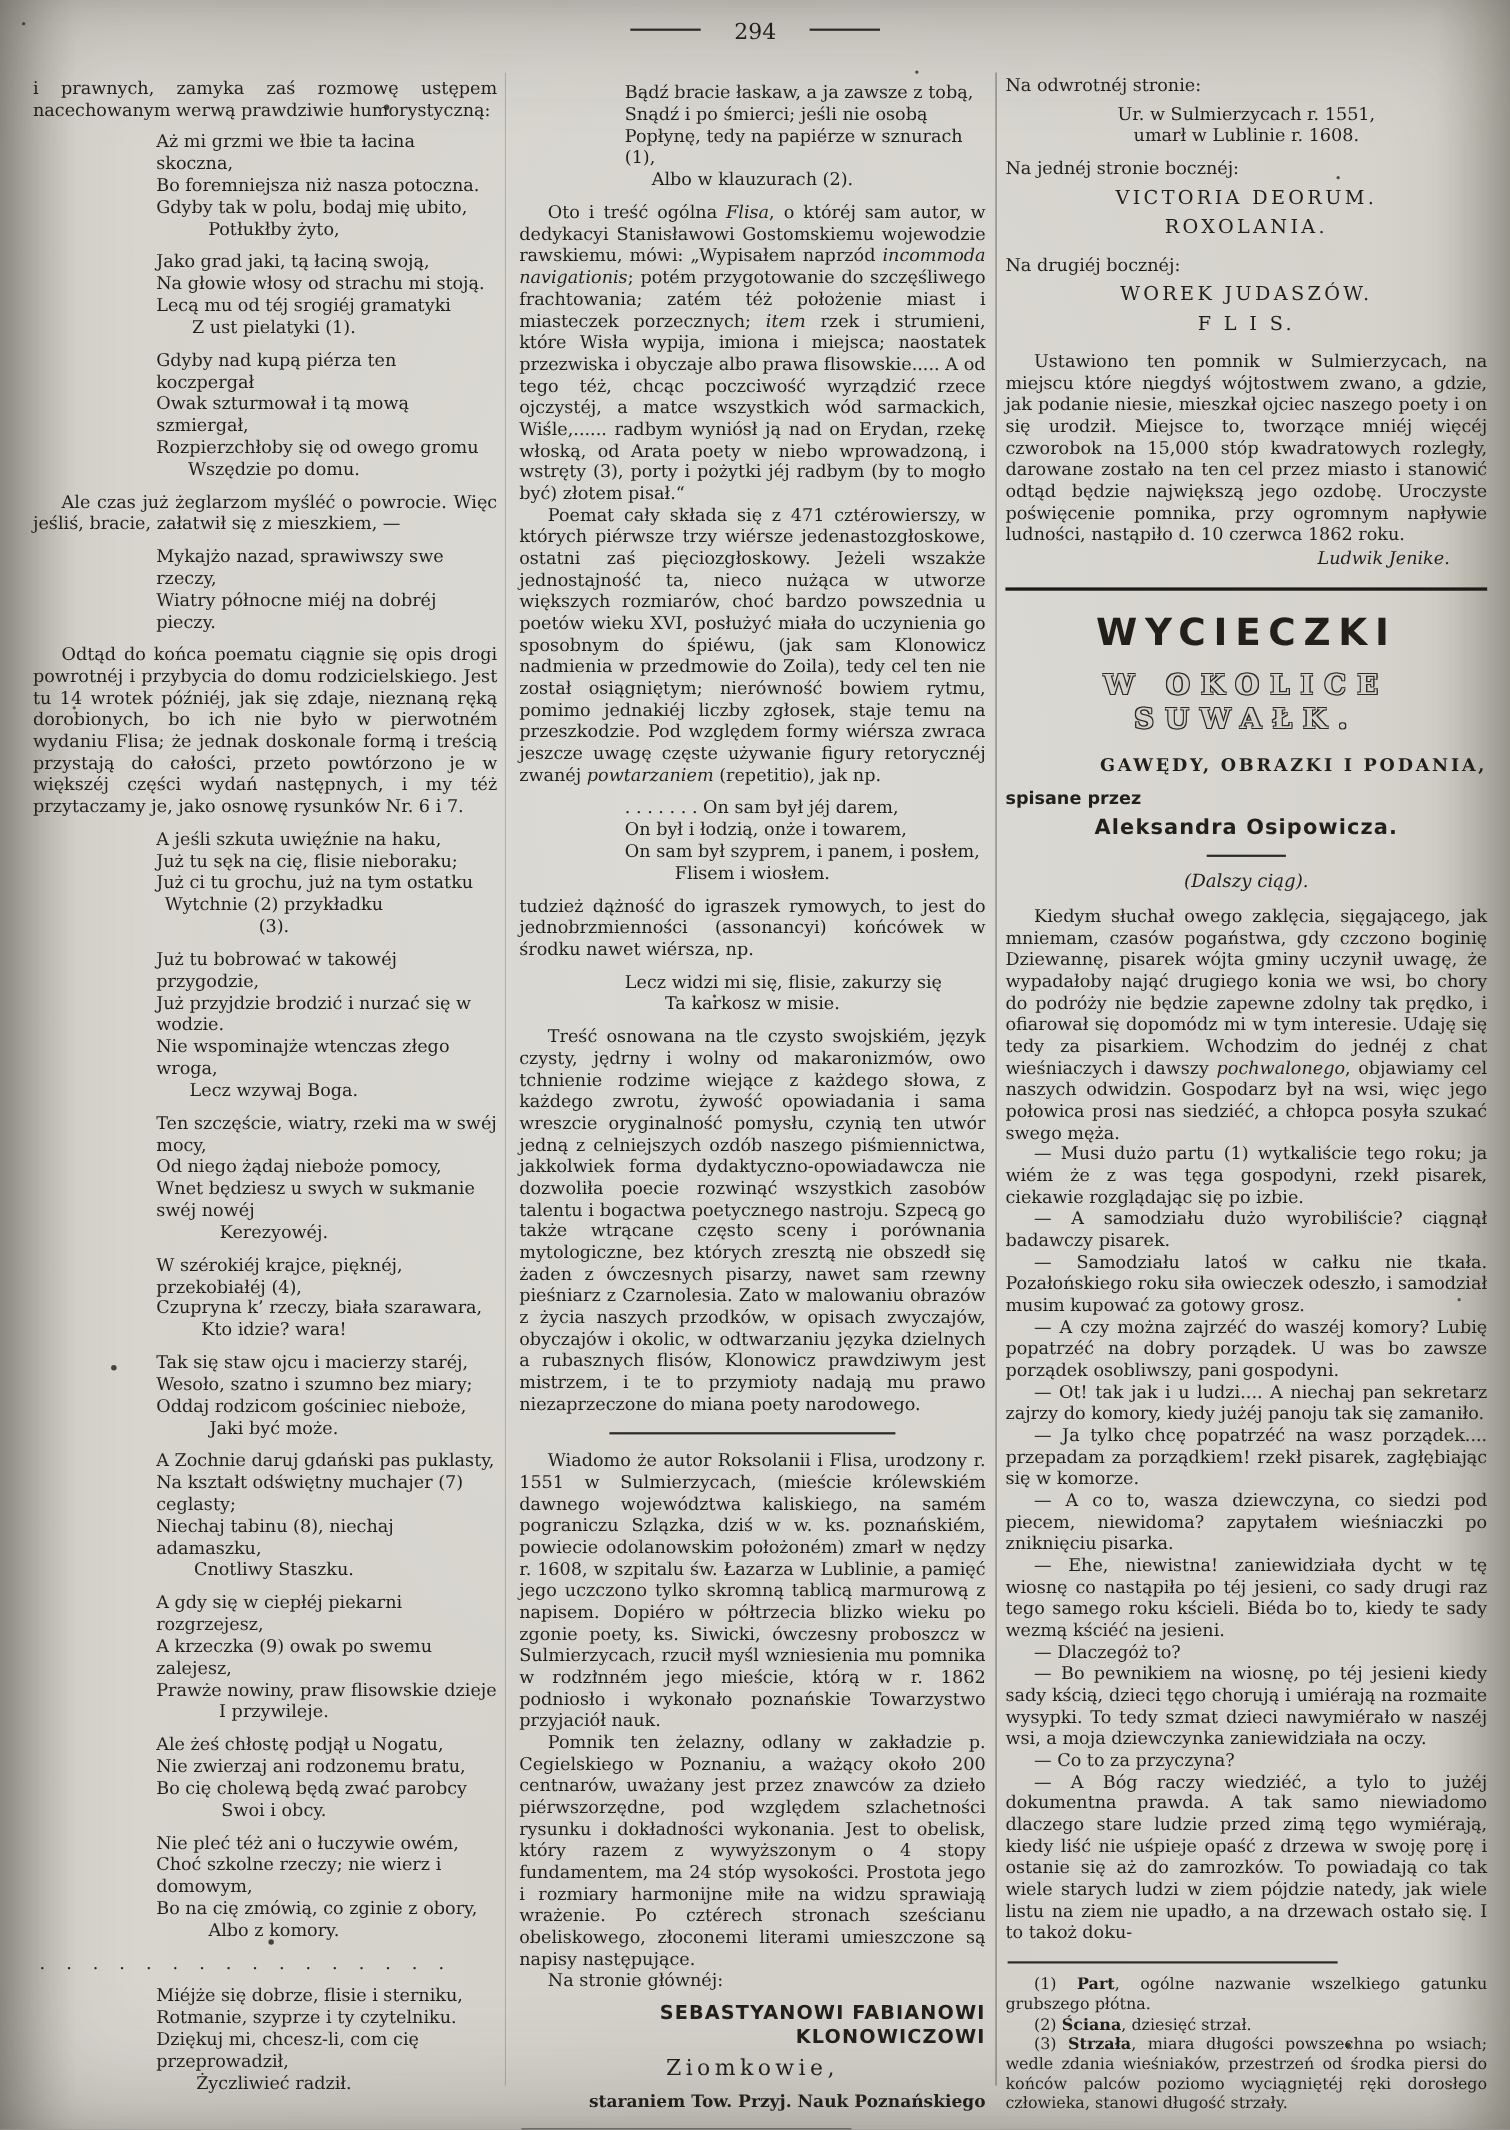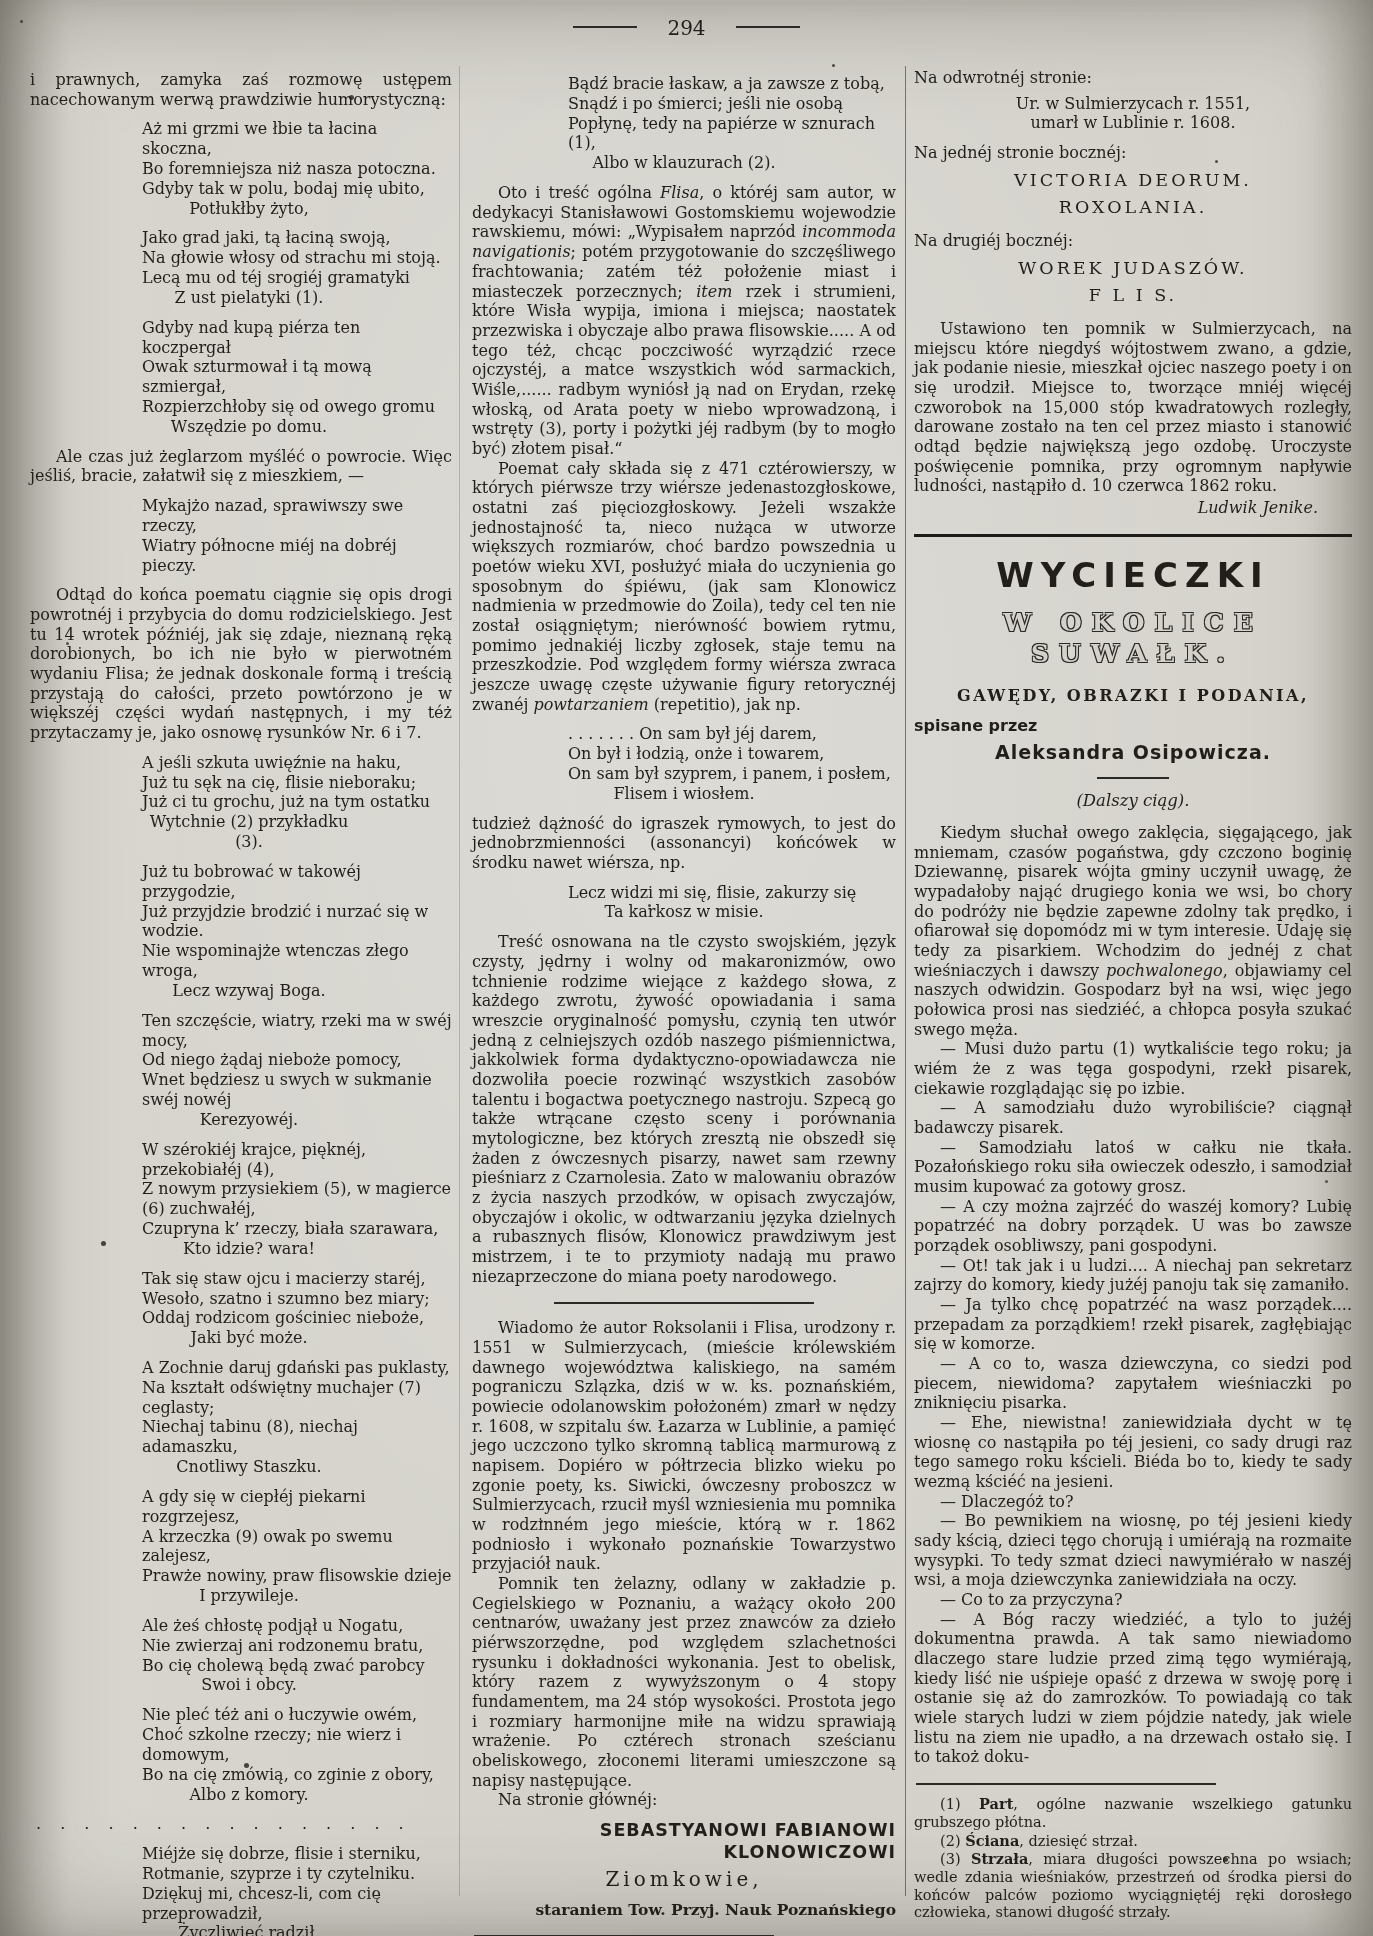--- a/index.html
+++ b/index.html
@@ -33,21 +33,21 @@
   .rule-short{width:260px;border-top:2px solid #2b2925;margin:16px auto 14px;}
   .rule-heavy{border-top:3px solid #1d1b18;margin:16px 0 18px;}
   .rule-tiny{width:72px;border-top:2px solid #2b2925;margin:12px auto 12px;}
   .fn{font-size:14.5px;line-height:1.22;text-indent:26px;}
   .byline{text-align:right;font-style:italic;padding-right:34px;margin:2px 0 0;}
   .center-block{text-align:center;text-indent:0;margin:6px 0 10px;}
   .center-block.inscr{letter-spacing:3px;font-size:17.5px;line-height:1.55;margin:4px 0 10px;}
   .h-main{font-family:"DejaVu Sans","Liberation Sans",sans-serif;font-weight:bold;font-size:34px;letter-spacing:7px;text-align:center;margin:4px 0 12px;text-indent:0;}
   .h-outline{font-weight:bold;font-size:25px;letter-spacing:10px;text-align:center;margin:0 0 16px;color:#d3d1ca;
     text-shadow:-1px -1px 0 #2b2925,1px -1px 0 #2b2925,-1px 1px 0 #2b2925,1px 1px 0 #2b2925,0 0 1px #2b2925;}
-  .h-sub{font-size:16px;font-weight:bold;letter-spacing:2.5px;text-align:center;margin:0 0 10px;}
+  .h-sub{font-size:16px;font-weight:bold;letter-spacing:2.5px;text-align:right;margin:0 0 10px;}
   .h-small{font-family:"DejaVu Sans","Liberation Sans",sans-serif;font-size:16px;font-weight:bold;text-align:left;margin:0 0 6px;}
   .h-author{font-family:"DejaVu Sans","Liberation Sans",sans-serif;font-size:19px;font-weight:bold;text-align:center;letter-spacing:1px;margin:0;}
   .h-inscr-name{font-family:"DejaVu Sans","Liberation Sans",sans-serif;font-size:17.5px;font-weight:bold;text-align:right;letter-spacing:1px;margin:10px 0 4px;}
   .h-ziomkowie{font-size:20px;letter-spacing:4px;text-align:center;margin:4px 0 8px;}
   .h-staraniem{font-size:15.5px;font-weight:bold;text-align:right;margin:0 0 2px;}
   .h-ital{font-style:italic;text-align:center;font-size:16.5px;margin:2px 0 12px;}
   .specks{position:absolute;top:20px;left:20px;width:3px;height:3px;border-radius:50%;background:#45423a;
     box-shadow:330px 76px 0 1px #4a473f,1195px 140px 0 #504d45,82px 1222px 0 1px #45423a,628px 884px 0 #504d45,
     1168px 600px 0 #4a473f,225px 1744px 0 1px #45423a,1305px 1160px 0 #55524a,812px 44px 0 #4a473f,
     1204px 1838px 0 1px #45423a,46px 622px 0 #55524a,1026px 332px 0 #4a473f,520px 1500px 0 #55524a;}
@@ -101,21 +101,20 @@
         <div class="vline vc">Lecz wzywaj Boga.</div>
       </div>
       <div class="verse">
         <div class="vline">Ten szczęście, wiatry, rzeki ma w swéj mocy,</div>
         <div class="vline">Od niego żądaj nieboże pomocy,</div>
         <div class="vline">Wnet będziesz u swych w sukmanie swéj nowéj</div>
         <div class="vline vc">Kerezyowéj.</div>
       </div>
       <div class="verse">
         <div class="vline">W szérokiéj krajce, pięknéj, przekobiałéj (4),</div>
-        <div class="vline">Z nowym przysiekiem (5), w magierce (6) zuchwałéj,</div>
         <div class="vline">Czupryna k’ rzeczy, biała szarawara,</div>
         <div class="vline vc">Kto idzie? wara!</div>
       </div>
       <div class="verse">
         <div class="vline">Tak się staw ojcu i macierzy staréj,</div>
         <div class="vline">Wesoło, szatno i szumno bez miary;</div>
         <div class="vline">Oddaj rodzicom gościniec nieboże,</div>
         <div class="vline vc">Jaki być może.</div>
       </div>
       <div class="verse">

